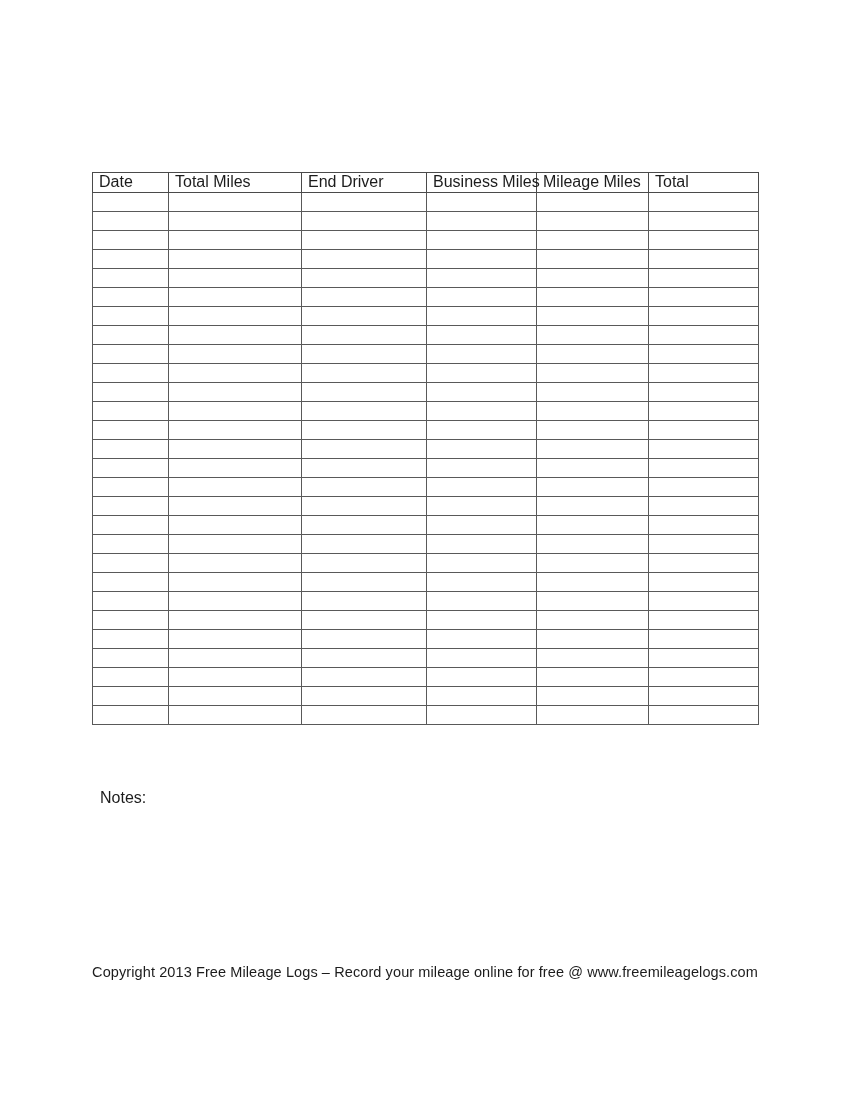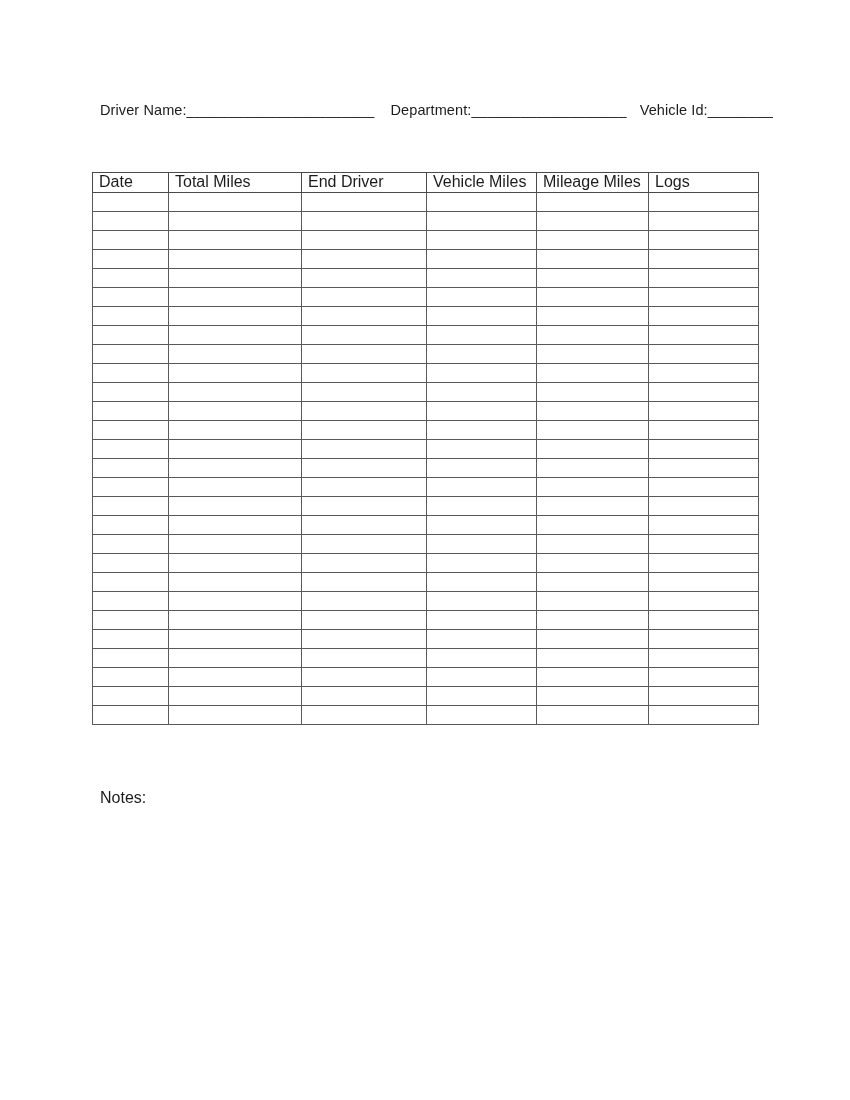--- a/index.html
+++ b/index.html
@@ -77,43 +77,38 @@
     text-align: center;
     font-size: 14.5px;
     letter-spacing: 0.1px;
   }
 </style>
 </head>
 <body>
 
 <div class="page">
 
-  <div class="header-line">
-    <span class="field"><span>Driver Name:</span><span>_______________________</span></span>
-    <span class="field"><span>Department:</span><span>___________________</span></span>
-    <span class="field tight"><span>Vehicle Id:</span><span>________</span></span>
-  </div>
 
   <table class="log-table">
     <colgroup>
       <col class="c0">
         <col class="c1">
         <col class="c2">
         <col class="c3">
         <col class="c4">
         <col class="c5">
     </colgroup>
     <thead>
       <tr>
           <th>Date</th>
           <th>Total Miles</th>
           <th>End Driver</th>
-          <th>Vehicle Miles</th>
+          <th>Business Miles</th>
           <th>Mileage Miles</th>
-          <th>Logs</th>
+          <th>Total</th>
         </tr>
     </thead>
     <tbody>
         <tr>
           <td></td>
           <td></td>
           <td></td>
           <td></td>
           <td></td>
           <td></td>
@@ -332,14 +327,15 @@
           <td></td>
           <td></td>
           <td></td>
           <td></td>
         </tr>
       </tbody>
   </table>
 
   <div class="notes-label">Notes:</div>
 
+  <div class="footer-line">Copyright 2013 Free Mileage Logs – Record your mileage online for free @ www.freemileagelogs.com</div>
 
 </div>
 
 </body></html>

